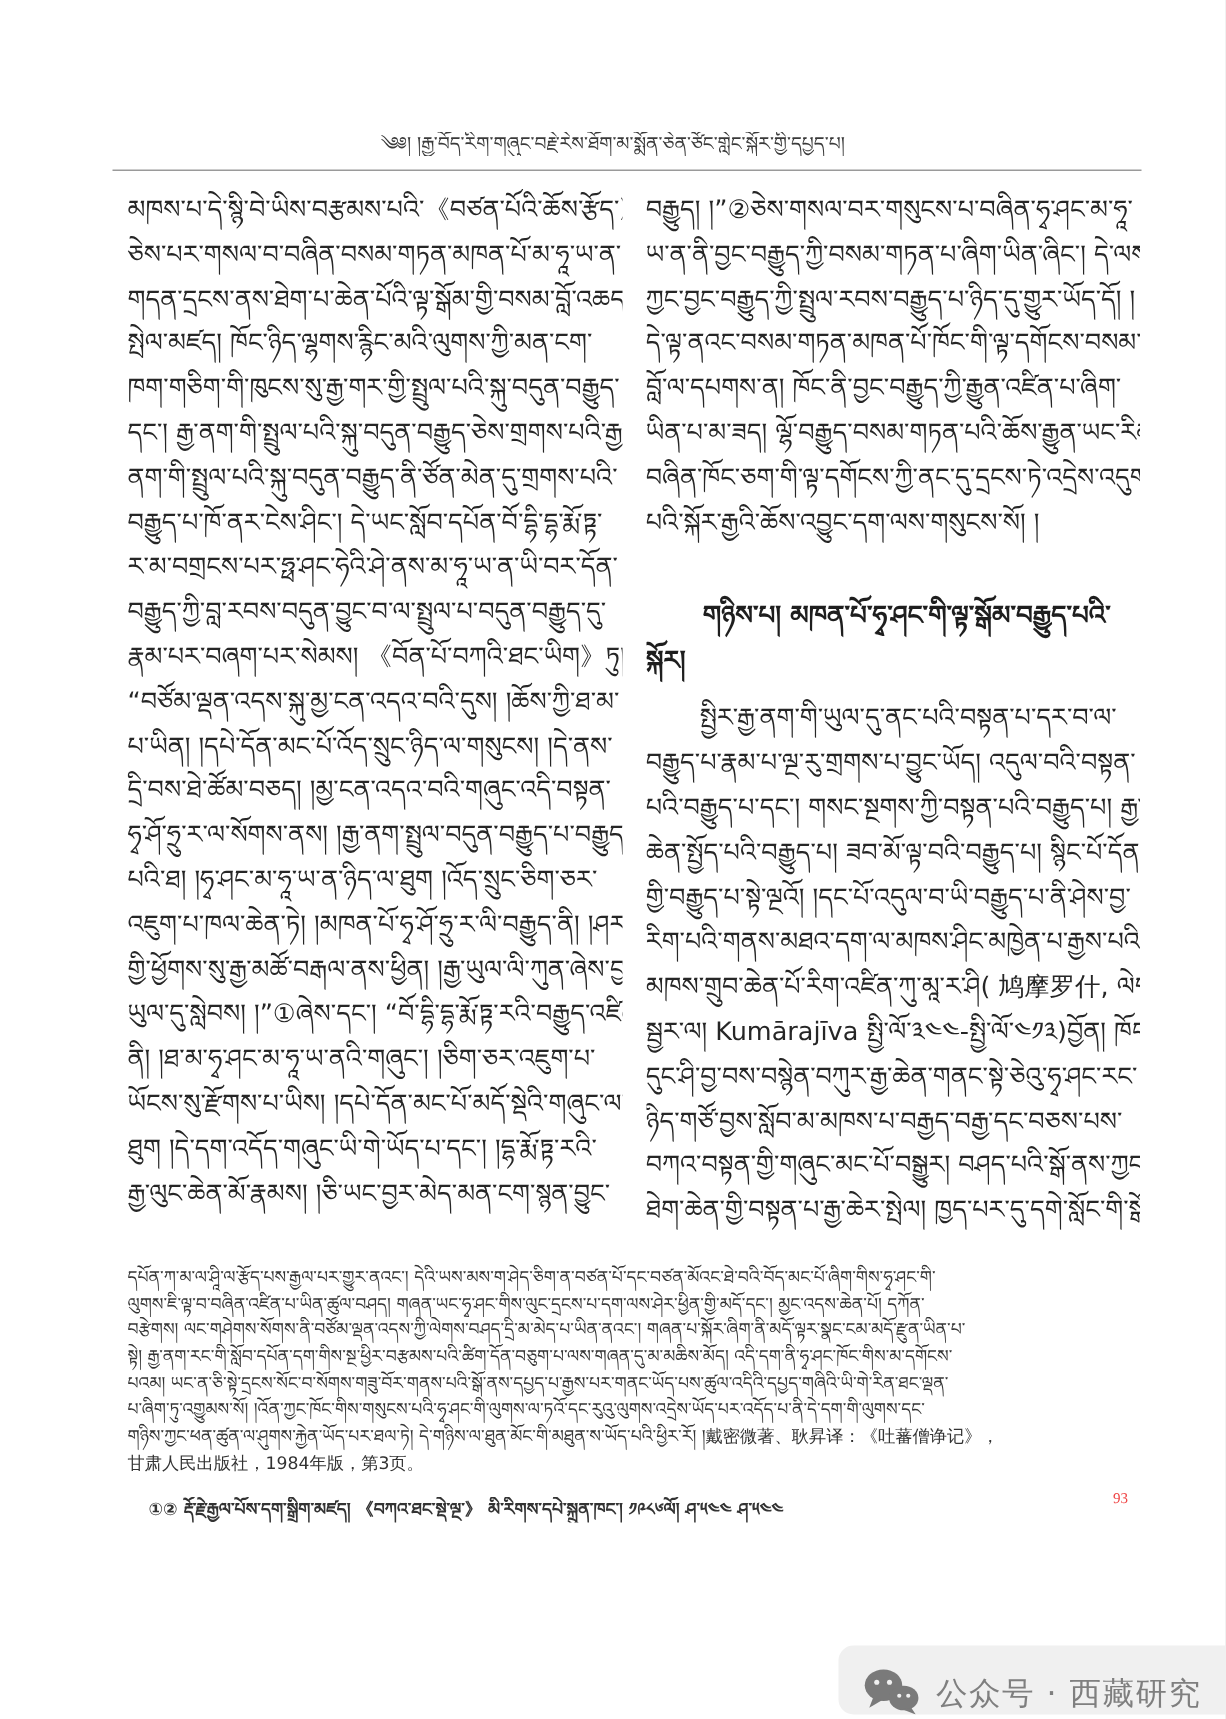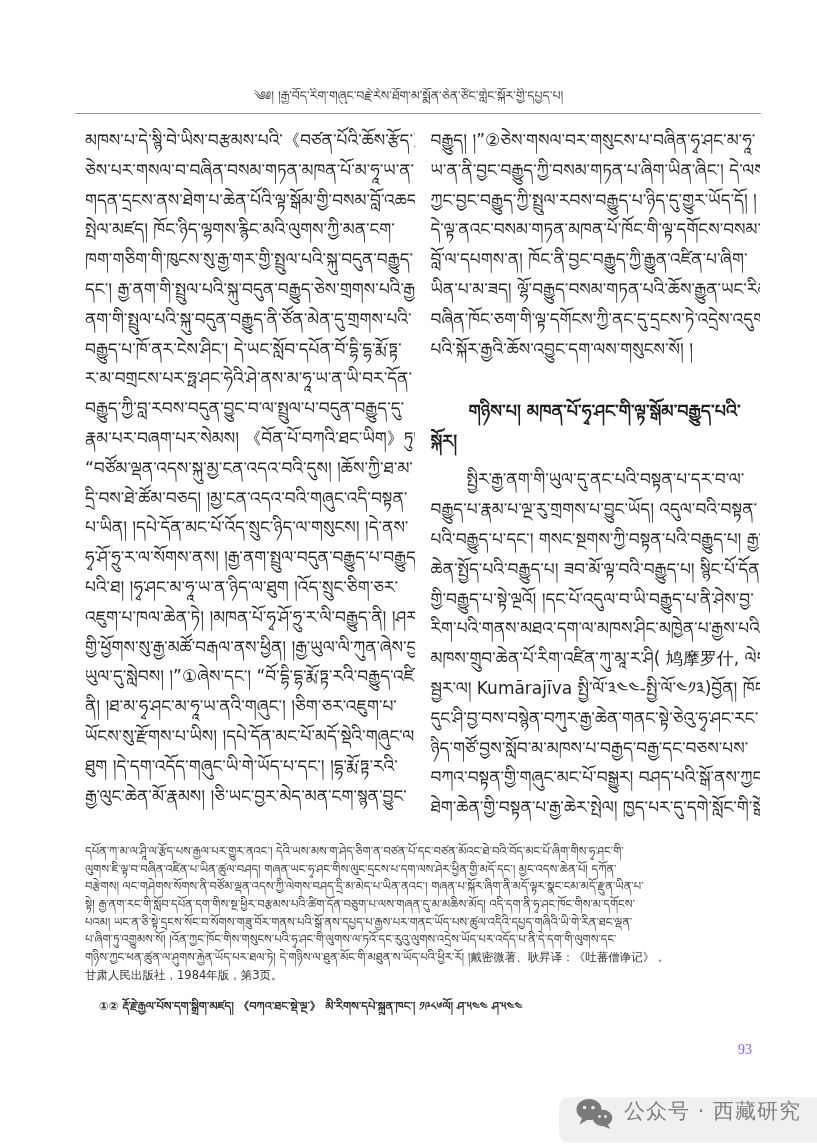--- a/index.html
+++ b/index.html
@@ -27,27 +27,27 @@
   .footnote-block{margin:20px 57px 0 85px;}
   .fl{
     font-size:11.5px;line-height:17.7px;height:17.7px;white-space:nowrap;
     overflow:hidden;color:#333333;
   }
   .refs-line{
     margin:14px 57px 0 99px;font-size:11.5px;line-height:17px;
     white-space:nowrap;overflow:hidden;color:#333333;font-weight:bold;
   }
   .page-number{
-    position:absolute;top:1042px;right:65px;font-size:14px;color:#8b5cf6;
+    position:absolute;top:994px;right:65px;font-size:10px;color:#ef4444;
     font-family:"Liberation Serif",serif;
   }
   .watermark{
     position:absolute;right:0;bottom:3px;width:258px;height:46px;
     background:#f0f0f0;border-radius:10px 0 0 10px;display:flex;
-    align-items:flex-start;gap:11px;padding-left:16px;box-sizing:border-box;
+    align-items:flex-end;gap:11px;padding-left:16px;box-sizing:border-box;
   }
   .watermark-text{
     font-size:21px;color:#7f7f7f;letter-spacing:1px;white-space:nowrap;
   }
   .wechat-icon{width:38px;height:32px;flex:0 0 auto;}
 </style>
 </head>
 <body>
 
 <div class="page">
@@ -63,22 +63,22 @@
           <div class="tl">གདན་དྲངས་ནས་ཐེག་པ་ཆེན་པོའི་ལྟ་སྒོམ་གྱི་བསམ་བློ་འཆད་</div>
           <div class="tl">སྤེལ་མཛད། ཁོང་ཉིད་ལྷགས་རྙིང་མའི་ལུགས་ཀྱི་མན་ངག་</div>
           <div class="tl">ཁག་གཅིག་གི་ཁུངས་སུ་རྒྱ་གར་གྱི་སྤྲུལ་པའི་སྐུ་བདུན་བརྒྱུད་</div>
           <div class="tl">དང་། རྒྱ་ནག་གི་སྤྲུལ་པའི་སྐུ་བདུན་བརྒྱུད་ཅེས་གྲགས་པའི་རྒྱ་</div>
           <div class="tl">ནག་གི་སྤྲུལ་པའི་སྐུ་བདུན་བརྒྱུད་ནི་ཙོན་མེན་དུ་གྲགས་པའི་</div>
           <div class="tl">བརྒྱུད་པ་ཁོ་ནར་ངེས་ཤིང་། དེ་ཡང་སློབ་དཔོན་བོ་དྷི་དྷ་རྨོ་ཏྟ་</div>
           <div class="tl">ར་མ་བགྲངས་པར་ཧྥ་ཤང་ཧེའི་ཤེ་ནས་མ་ཧཱ་ཡ་ན་ཡི་བར་དོན་</div>
           <div class="tl">བརྒྱུད་ཀྱི་བླ་རབས་བདུན་བྱུང་བ་ལ་སྤྲུལ་པ་བདུན་བརྒྱུད་དུ་</div>
           <div class="tl">རྣམ་པར་བཞག་པར་སེམས། 《བོན་པོ་བཀའི་ཐང་ཡིག》ཏུ།</div>
           <div class="tl">“བཙོམ་ལྡན་འདས་སྐུ་མྱ་ངན་འདའ་བའི་དུས། །ཆོས་ཀྱི་ཐ་མ་</div>
+          <div class="tl">པ་ཡིན། །དཔེ་དོན་མང་པོ་འོད་སྲུང་ཉིད་ལ་གསུངས། །དེ་ནས་</div>
           <div class="tl">དྲི་བས་ཐེ་ཚོམ་བཅད། །མྱ་ངན་འདའ་བའི་གཞུང་འདི་བསྟན་</div>
-          <div class="tl">པ་ཡིན། །དཔེ་དོན་མང་པོ་འོད་སྲུང་ཉིད་ལ་གསུངས། །དེ་ནས་</div>
           <div class="tl">ཧྭ་ཤོ་ཧྲུ་ར་ལ་སོགས་ནས། །རྒྱ་ནག་སྤྲུལ་བདུན་བརྒྱུད་པ་བརྒྱུད་</div>
           <div class="tl">པའི་ཐ། །ཧྭ་ཤང་མ་ཧཱ་ཡ་ན་ཉིད་ལ་ཐུག །འོད་སྲུང་ཅིག་ཅར་</div>
           <div class="tl">འཇུག་པ་ཁལ་ཆེན་ཏེ། །མཁན་པོ་ཧྭ་ཤོ་ཧྲུ་ར་ལི་བརྒྱུད་ནི། །ཤར་</div>
           <div class="tl">གྱི་ཕྱོགས་སུ་རྒྱ་མཚོ་བརྒལ་ནས་ཕྱིན། །རྒྱ་ཡུལ་ལི་ཀུན་ཞེས་བྱའི་</div>
           <div class="tl">ཡུལ་དུ་སླེབས། །”①ཞེས་དང་། “བོ་དྷི་དྷ་རྨོ་ཏྟ་རའི་བརྒྱུད་འཛིན་</div>
           <div class="tl">ནི། །ཐ་མ་ཧྭ་ཤང་མ་ཧཱ་ཡ་ནའི་གཞུང་། །ཅིག་ཅར་འཇུག་པ་</div>
           <div class="tl">ཡོངས་སུ་རྫོགས་པ་ཡིས། །དཔེ་དོན་མང་པོ་མདོ་སྡེའི་གཞུང་ལ་</div>
           <div class="tl">ཐུག །དེ་དག་འདོད་གཞུང་ཡི་གེ་ཡོད་པ་དང་། །དྷ་རྨོ་ཏྟ་རའི་</div>
           <div class="tl">རྒྱ་ལུང་ཆེན་མོ་རྣམས། །ཅི་ཡང་བྱར་མེད་མན་ངག་སྙན་བྱུང་</div>
         </div>

